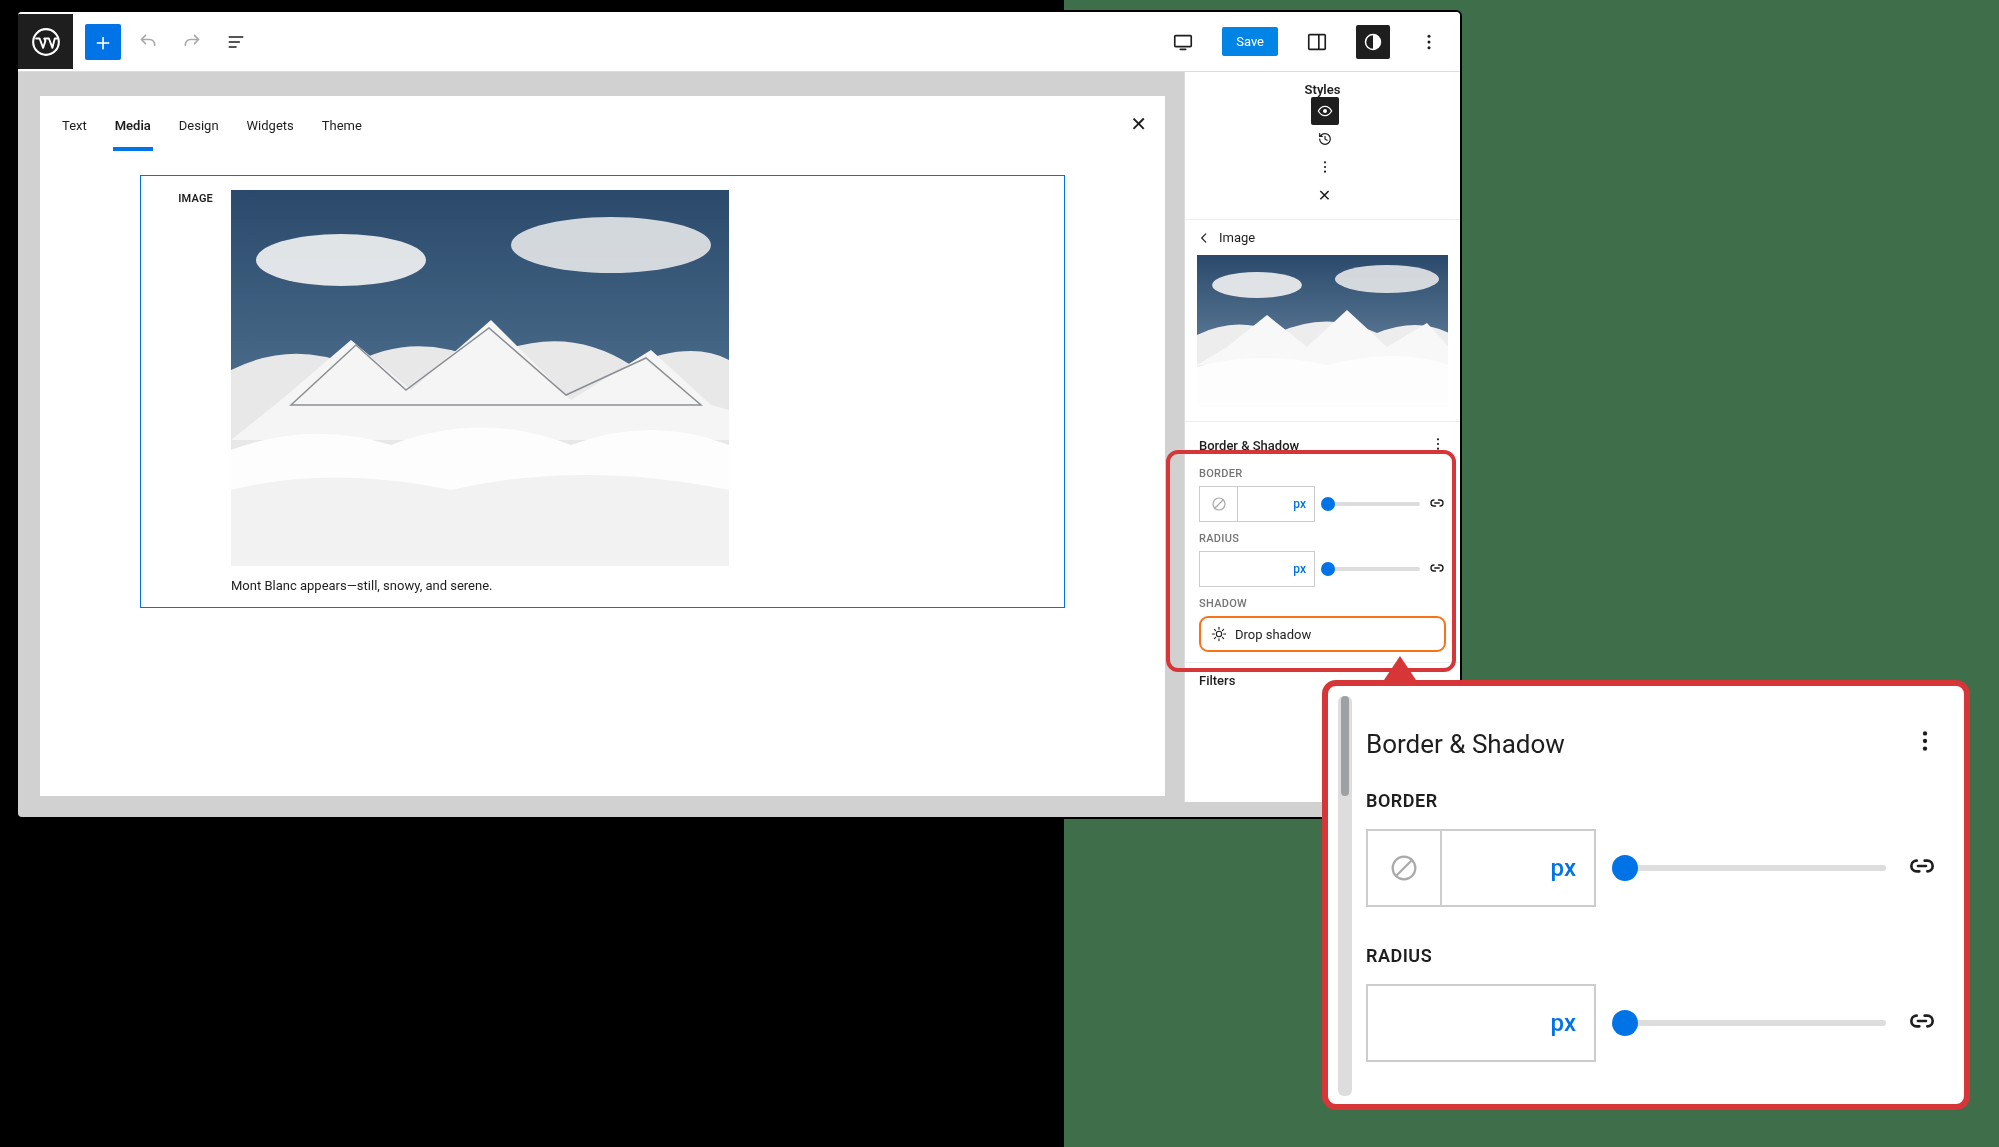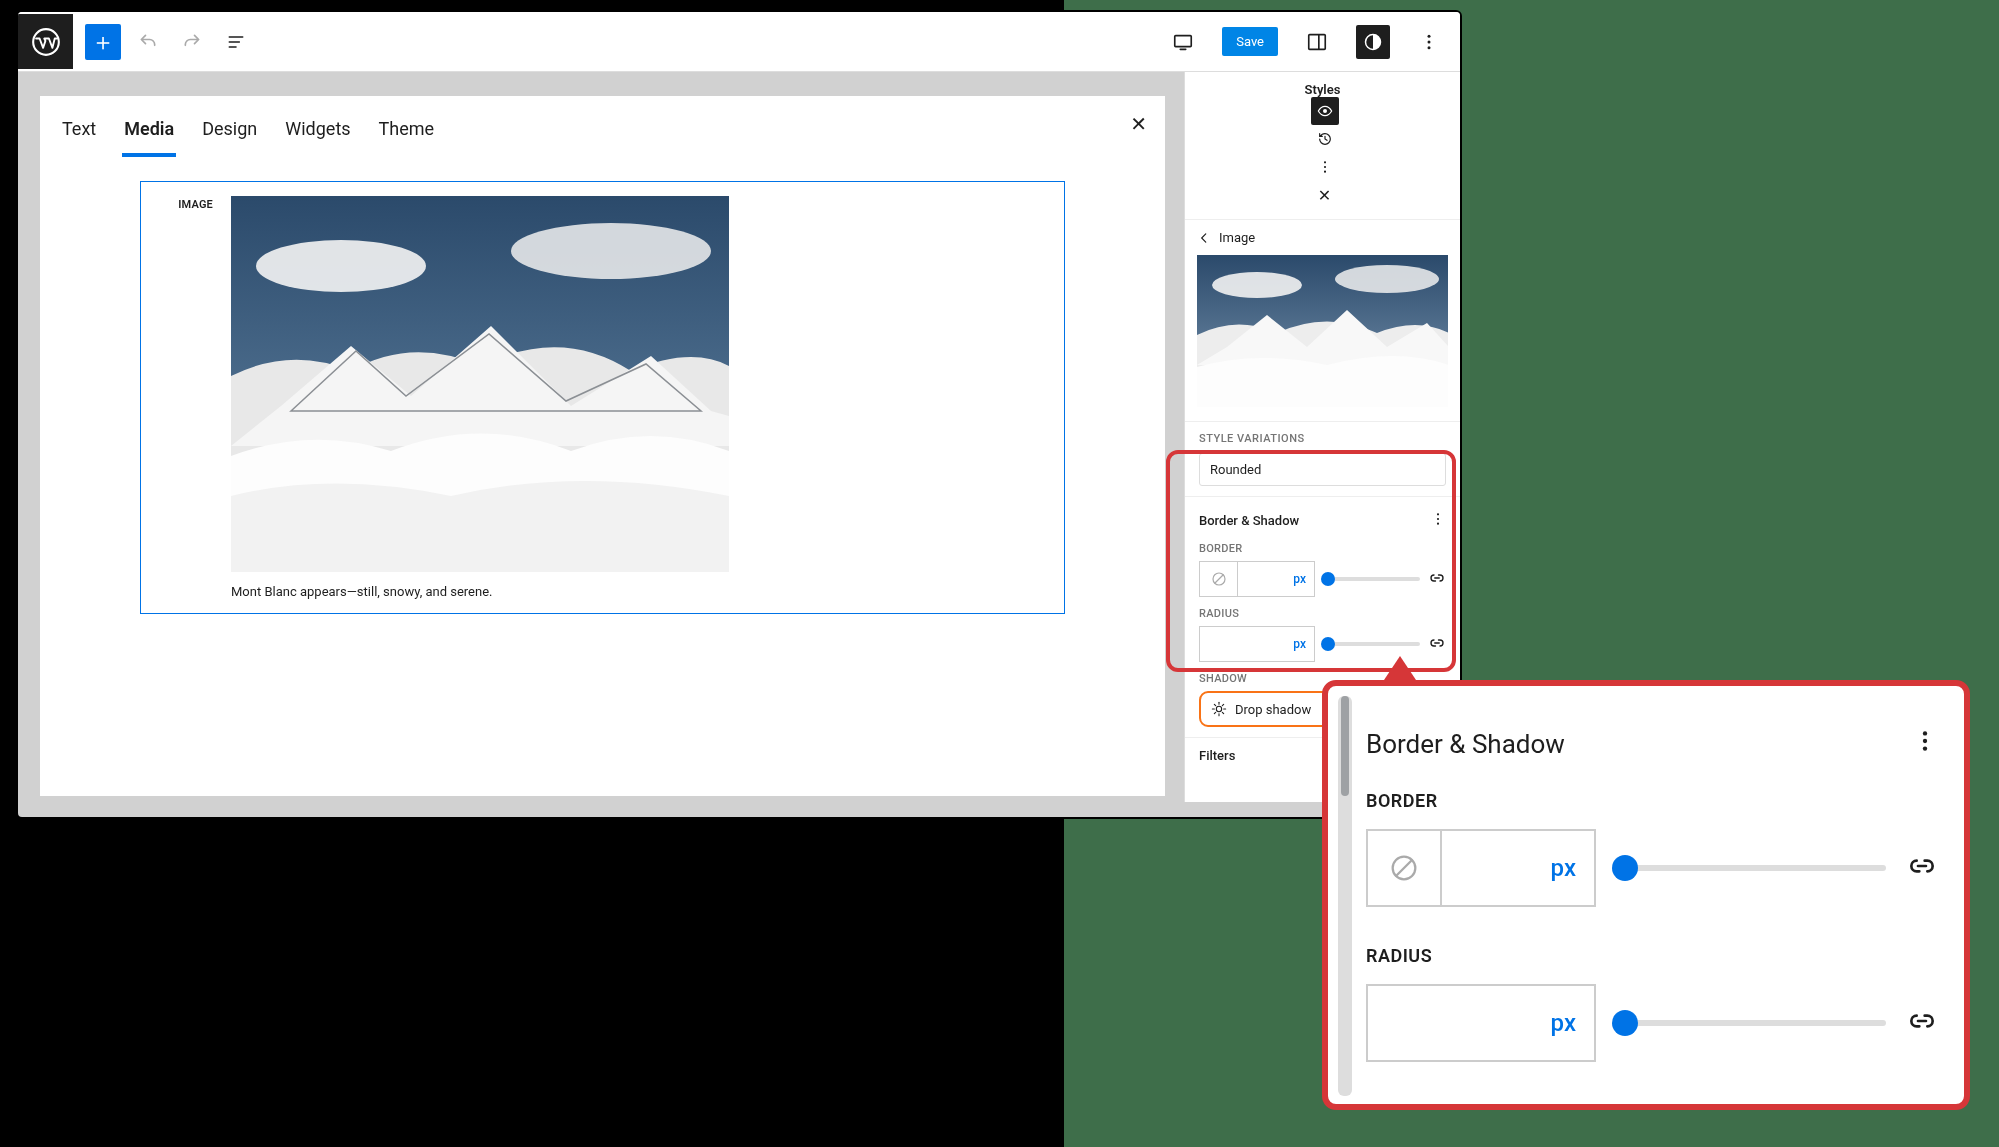--- a/index.html
+++ b/index.html
@@ -99,21 +99,21 @@
     background: #fff;
     overflow: hidden;
   }
   .canvas-tabs {
     display: flex;
     gap: 24px;
     padding: 16px 20px 0;
     position: relative;
   }
   .canvas-tab {
-    font-size: 18px;
+    font-size: 13px;
     color: #1e1e1e;
     padding: 6px 2px 14px;
     cursor: pointer;
     font-weight: 400;
   }
   .canvas-tab.active {
     font-weight: 600;
     border-bottom: 4px solid #0073e6;
   }
   .canvas-close {
@@ -510,24 +510,20 @@
           </defs>
         <rect width="252" height="152" fill="url(#sky2)"></rect>
         <path d="M0 80 Q40 60 80 78 Q130 55 180 78 Q220 62 252 78 L252 152 L0 152 Z" fill="#ededed"></path>
         <path d="M30 92 L70 60 L110 92 L150 55 L190 92 L230 68 L252 92 L252 110 L0 110 Z" fill="#f8f8f8"></path>
         <path d="M0 112 Q60 95 130 110 Q200 92 252 110 L252 152 L0 152 Z" fill="#fdfdfd"></path>
         <ellipse cx="60" cy="30" rx="45" ry="13" fill="#f2f2f2" opacity="0.9"></ellipse>
         <ellipse cx="190" cy="24" rx="52" ry="14" fill="#f0f0f0" opacity="0.85"></ellipse>
       </svg>
     </div>
 
-    <div class="sb-section">
-      <div class="sb-section-label">STYLE VARIATIONS</div>
-      <div class="rounded-chip">Rounded</div>
-    </div>
 
     <div class="sb-section">
       <div class="bs-head">
         <span>Border &amp; Shadow</span>
         <span class="dots">
           <svg width="16" height="16" viewBox="0 0 24 24">
               <circle cx="12" cy="5" r="1.6" fill="#1e1e1e"></circle>
               <circle cx="12" cy="12" r="1.6" fill="#1e1e1e"></circle>
               <circle cx="12" cy="19" r="1.6" fill="#1e1e1e"></circle>
             </svg>

